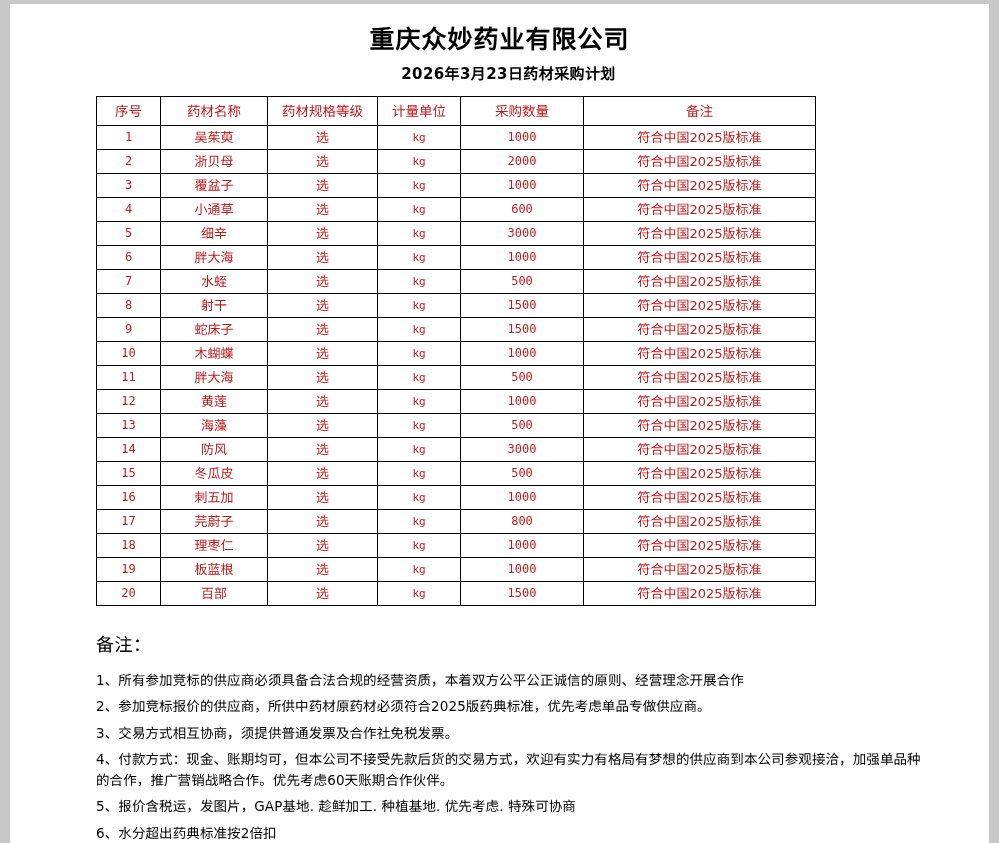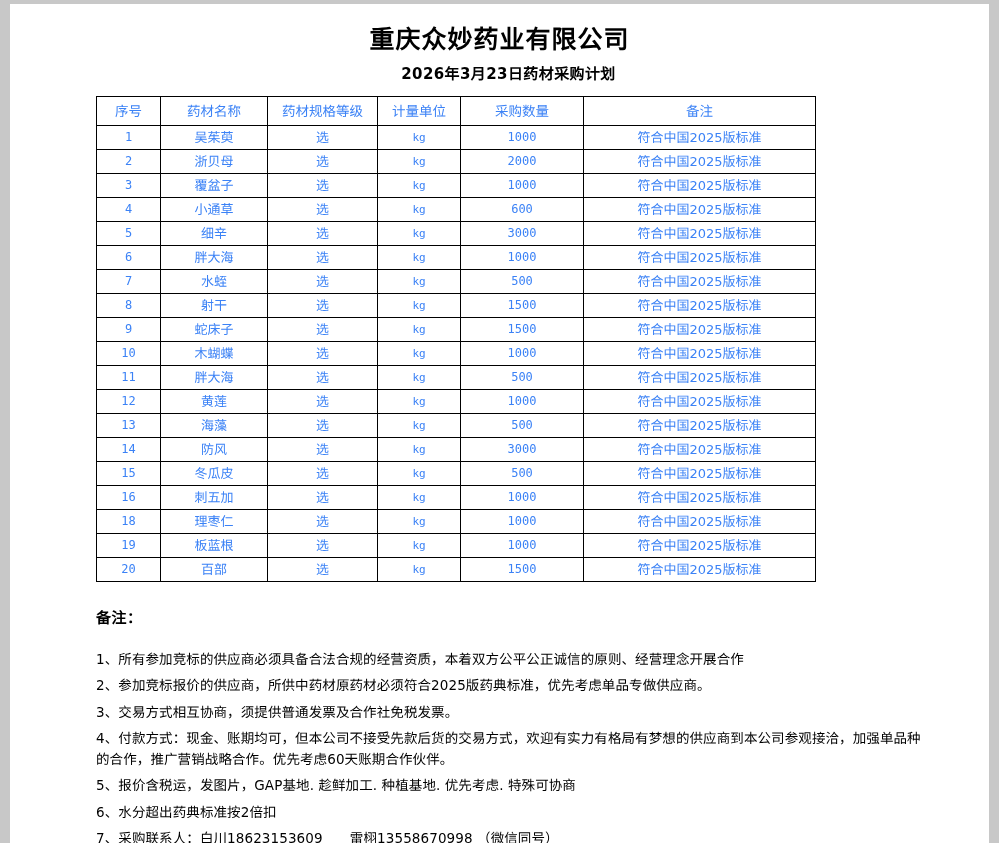--- a/index.html
+++ b/index.html
@@ -62,21 +62,21 @@
   
   .table-wrap {
     margin: 13px 0 0 0;
     padding-left: 86px;
   }
   table.plan-table {
     border-collapse: collapse;
     table-layout: fixed;
     width: 719px;
     font-size: 13px;
-    color: #3b82f6;
+    color: #b91c1c;
   }
   table.plan-table th,
   table.plan-table td {
     border: 1px solid #000000;
     text-align: center;
     vertical-align: middle;
     padding: 0;
     height: 23px;
     line-height: 23px;
     font-weight: normal;
@@ -105,23 +105,23 @@
   }
 
   
   .notes {
     margin: 0;
     padding: 24px 0 0 86px;
     width: 840px;
     color: #000;
   }
   .notes-heading {
-    font-size: 15px;
-    font-weight: bold;
-    margin: 0 0 22px 0;
+    font-size: 18px;
+    font-weight: normal;
+    margin: 0 0 14px 0;
     letter-spacing: 0.5px;
   }
   .note-line {
     font-size: 13.5px;
     line-height: 1.52;
     margin: 0 15px 6px 0;
     letter-spacing: 0.1px;
     white-space: pre-wrap;
   }
 </style>
@@ -278,20 +278,28 @@
             </tr>
             <tr>
               <td class="cell-num">16</td>
               <td>刺五加</td>
               <td>选</td>
               <td class="cell-unit">kg</td>
               <td class="cell-num">1000</td>
               <td>符合中国2025版标准</td>
             </tr>
             <tr>
+              <td class="cell-num">17</td>
+              <td>芫蔚子</td>
+              <td>选</td>
+              <td class="cell-unit">kg</td>
+              <td class="cell-num">800</td>
+              <td>符合中国2025版标准</td>
+            </tr>
+            <tr>
               <td class="cell-num">18</td>
               <td>理枣仁</td>
               <td>选</td>
               <td class="cell-unit">kg</td>
               <td class="cell-num">1000</td>
               <td>符合中国2025版标准</td>
             </tr>
             <tr>
               <td class="cell-num">19</td>
               <td>板蓝根</td>

